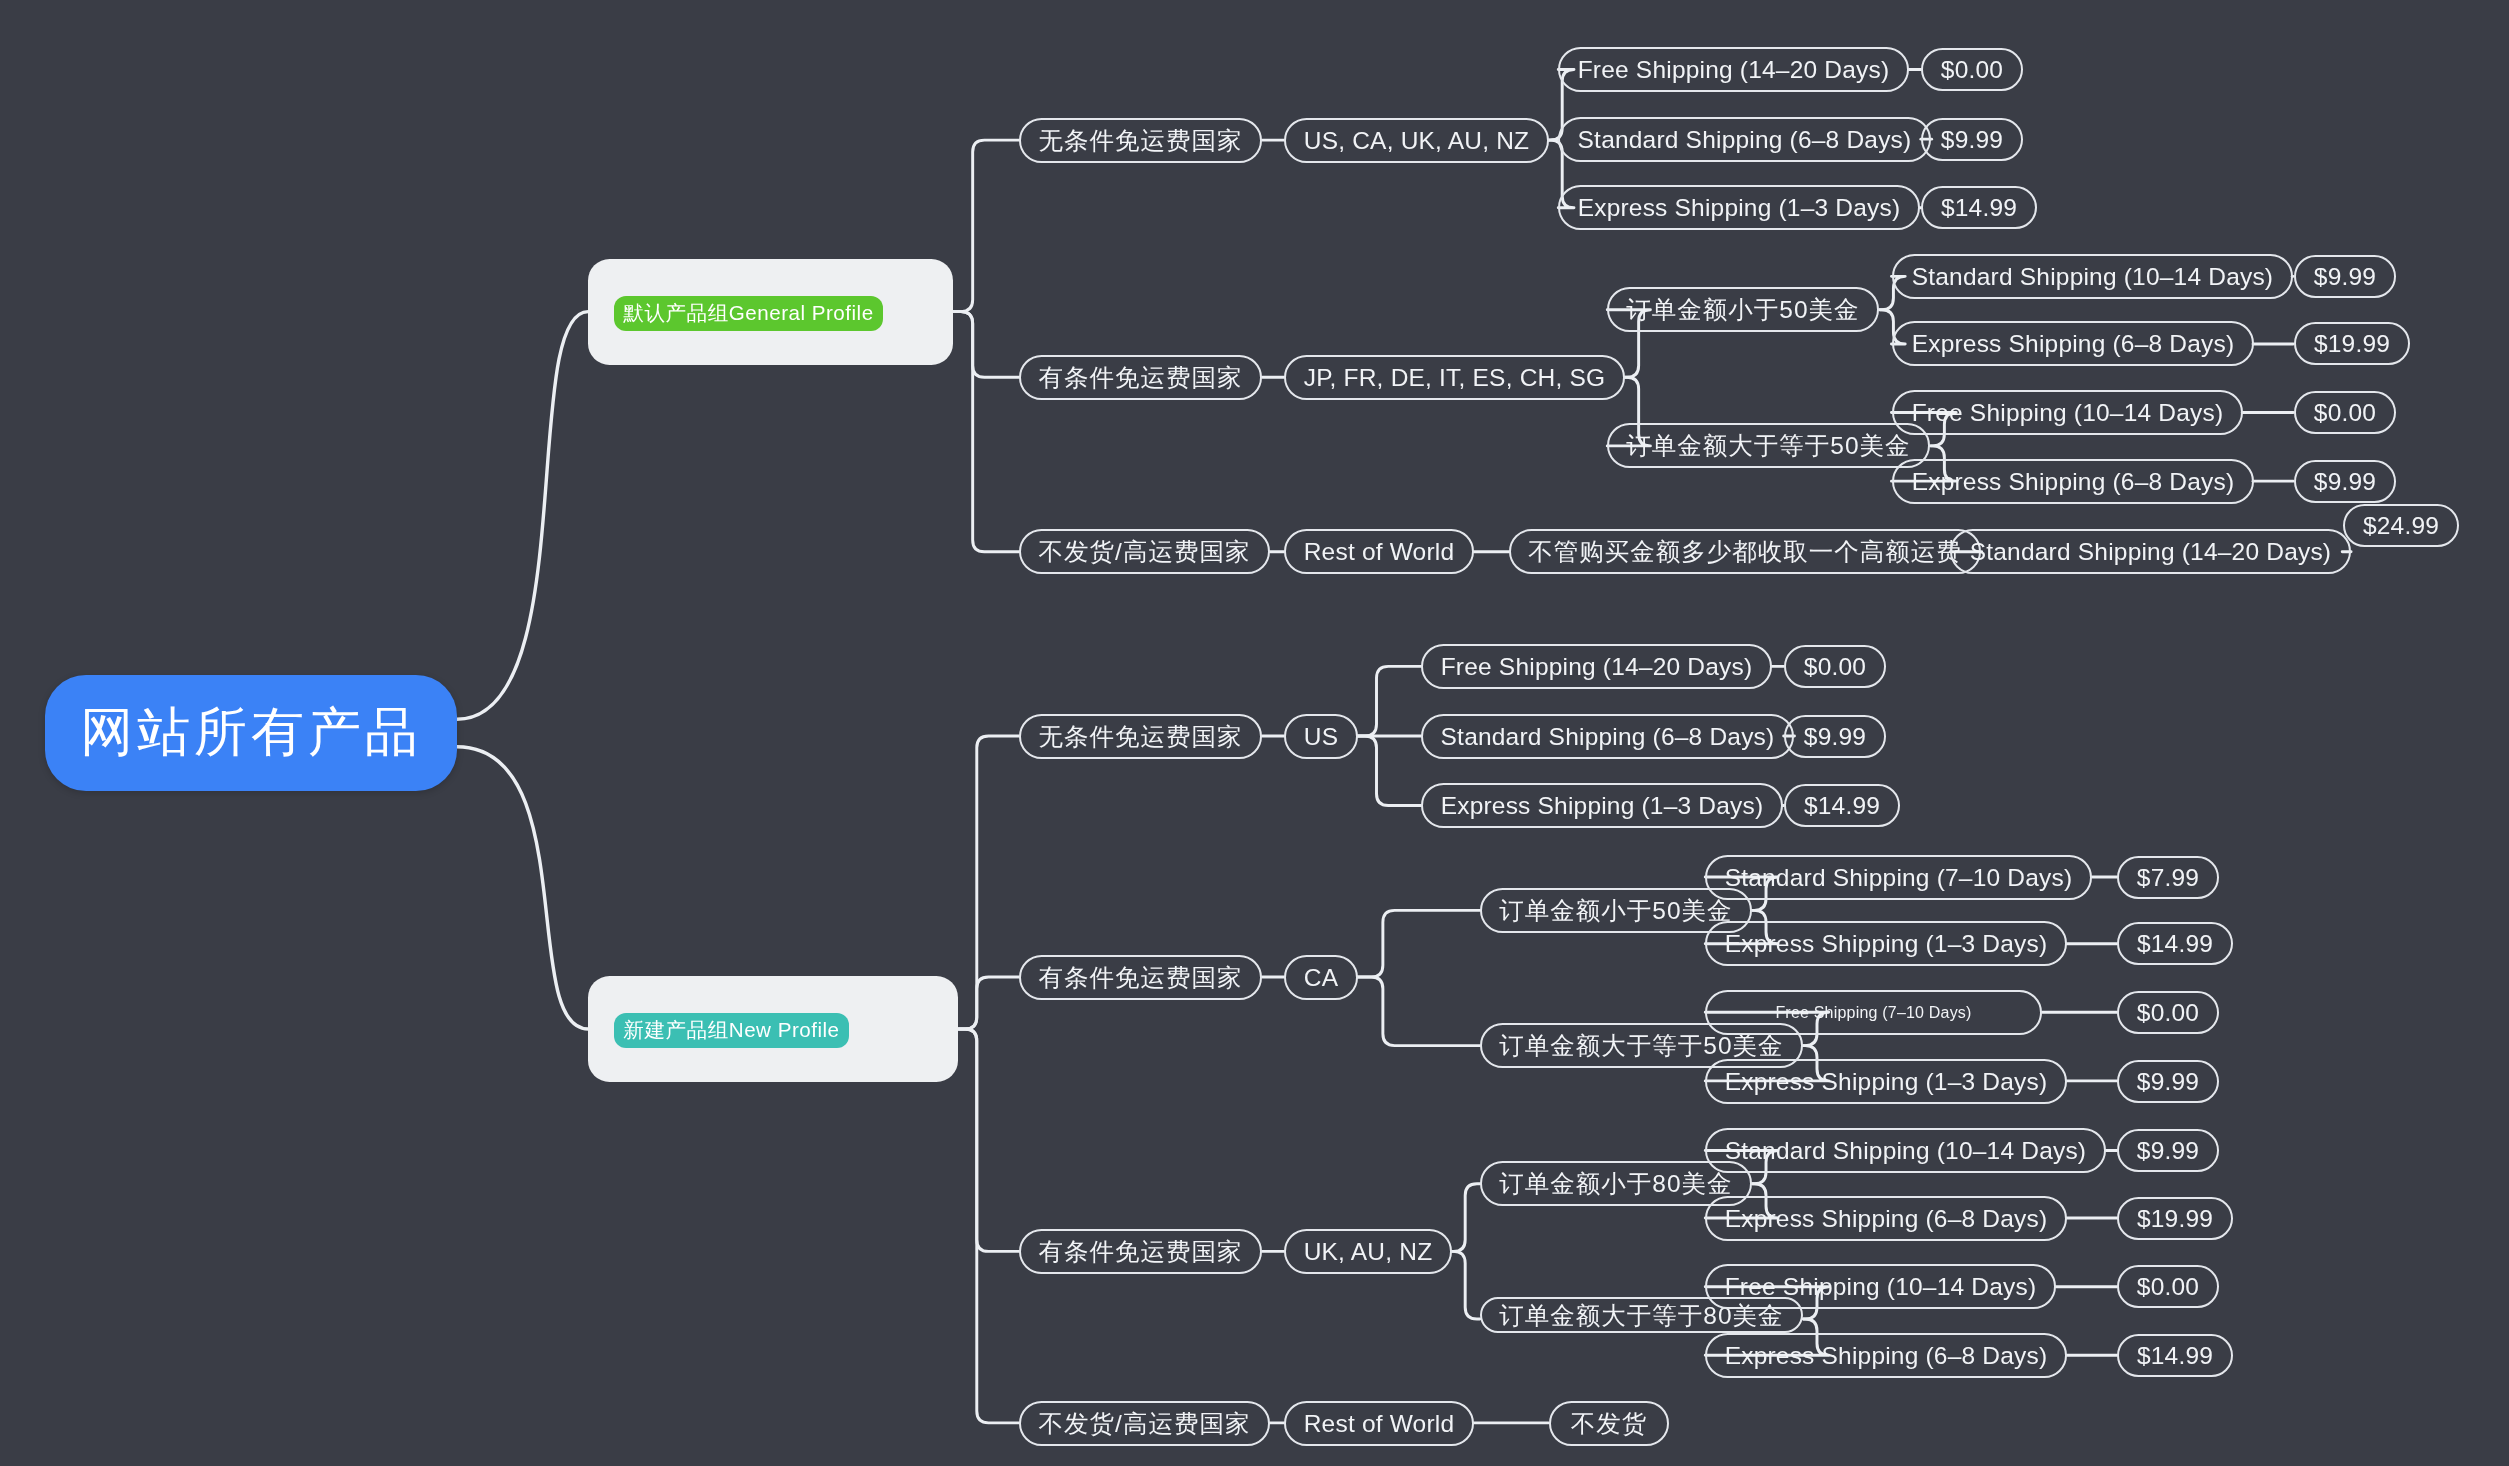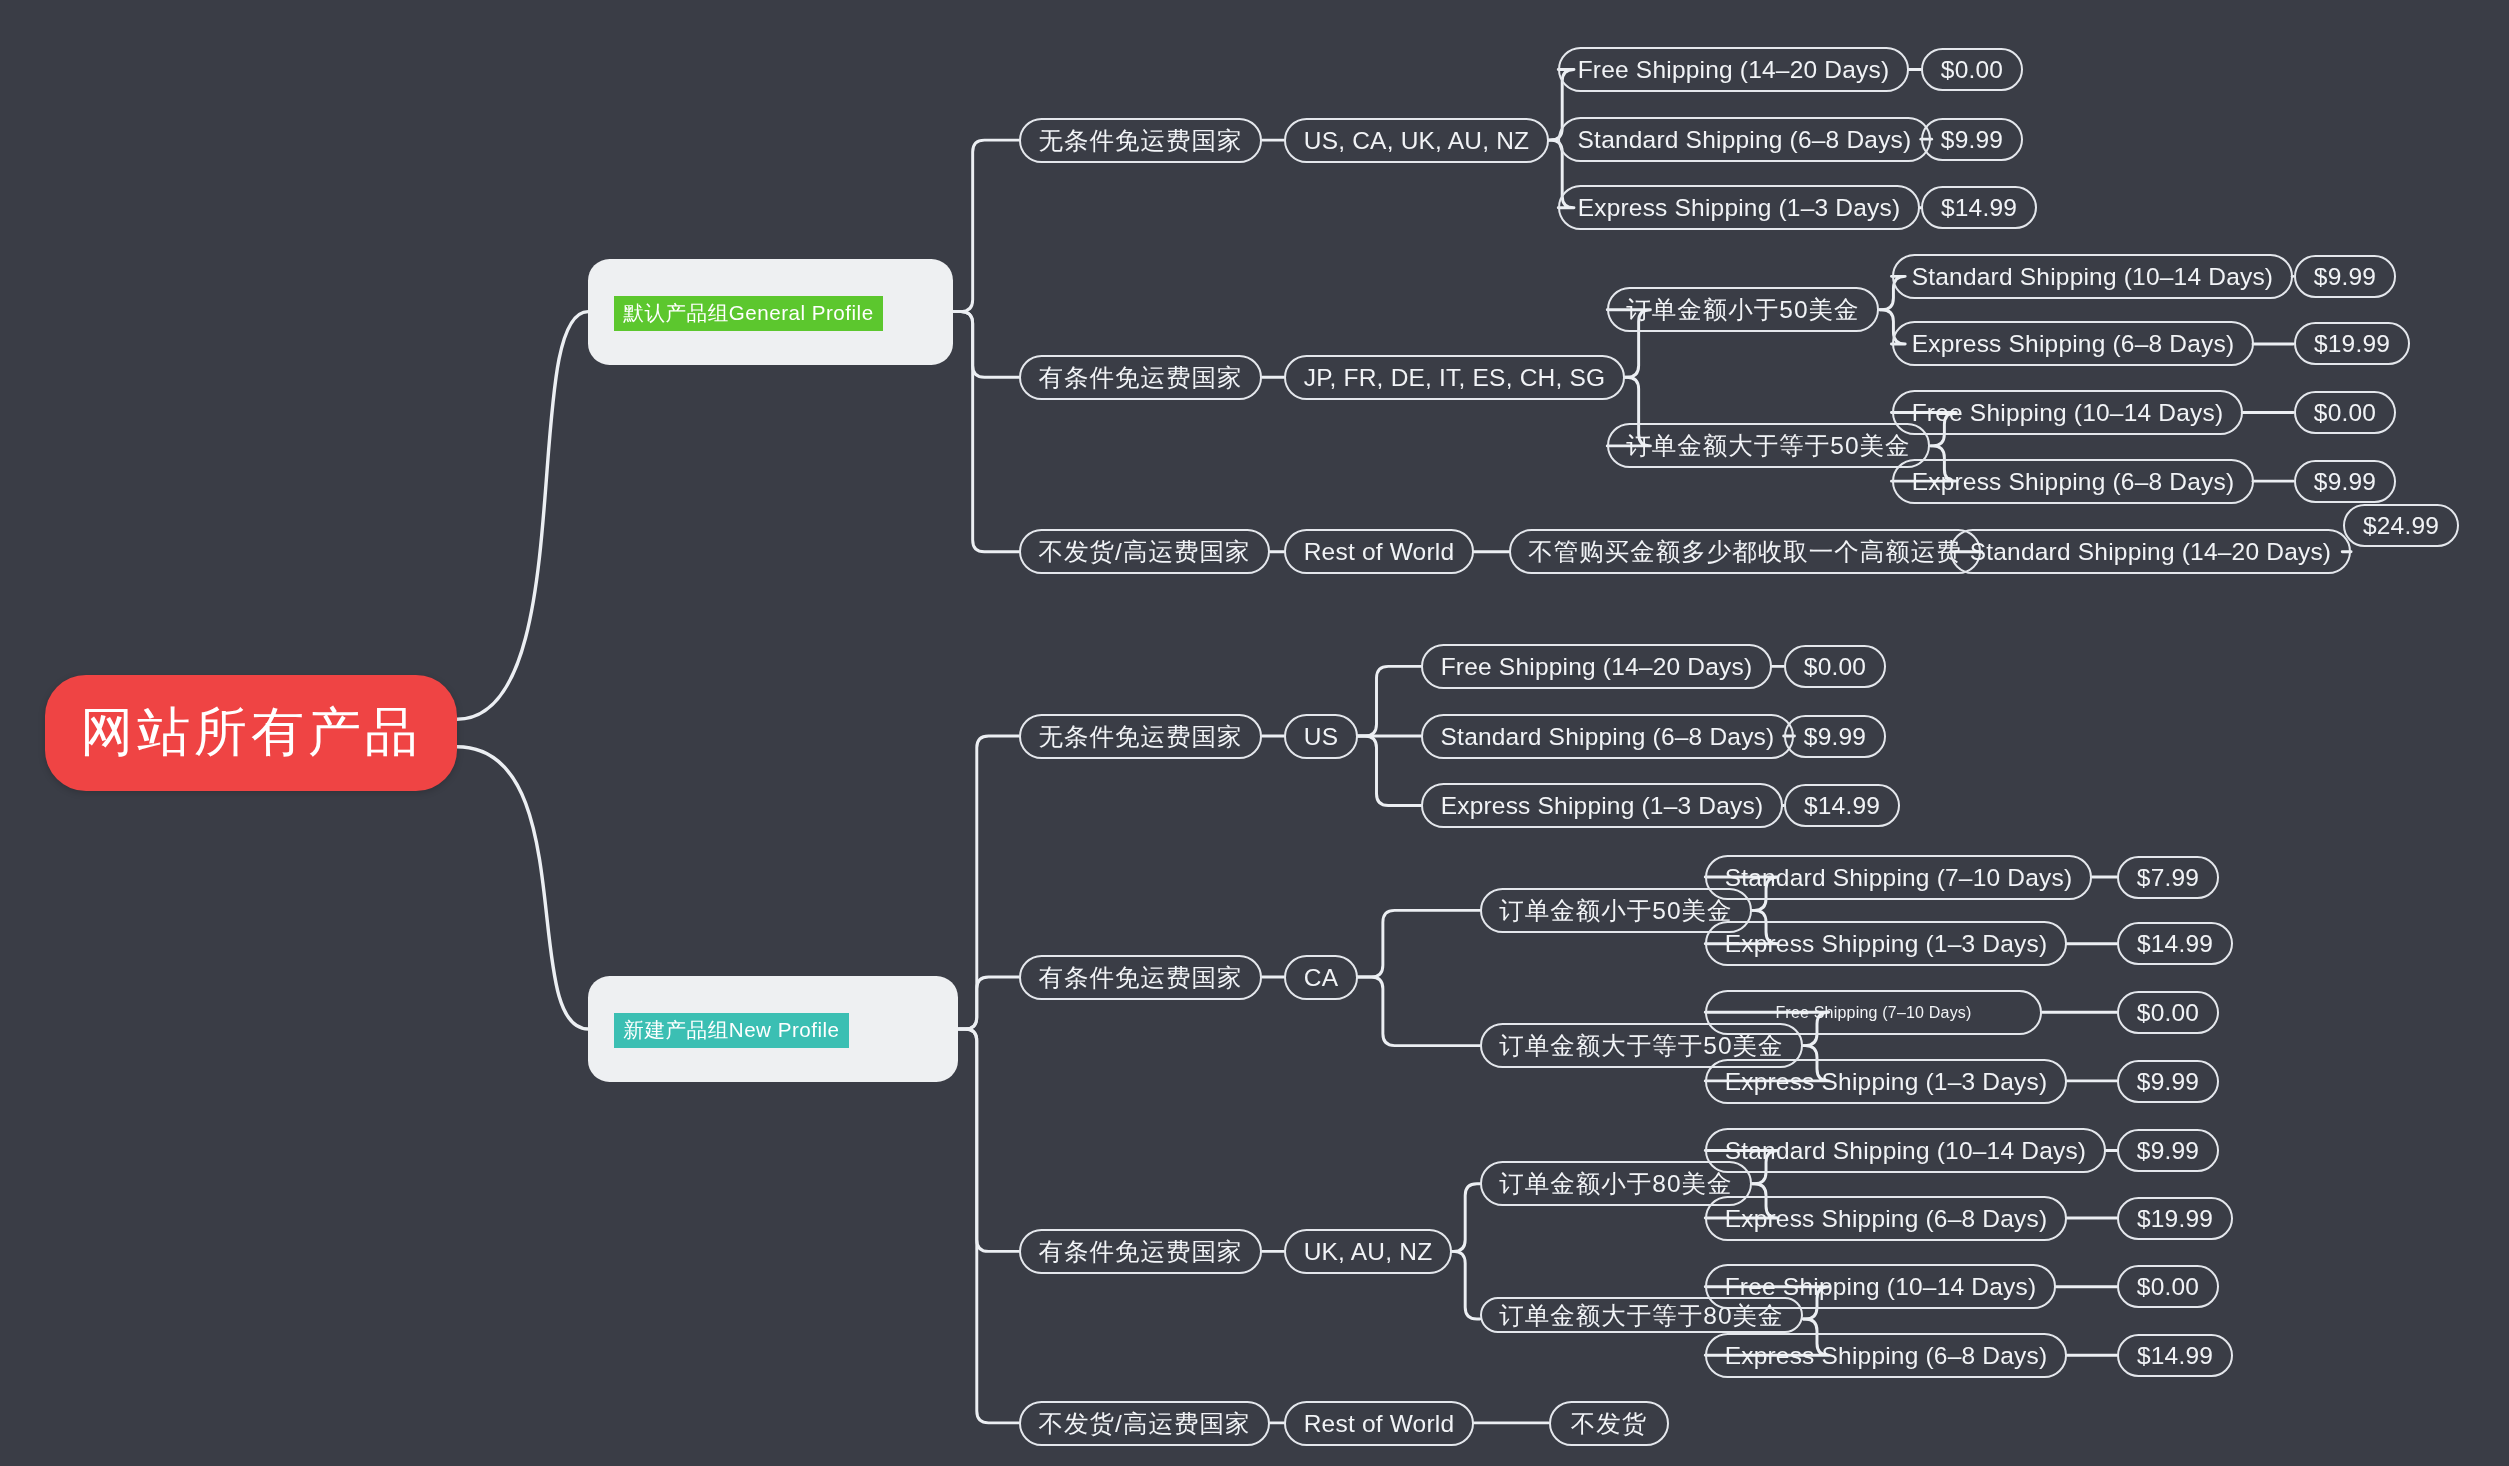--- a/index.html
+++ b/index.html
@@ -46,21 +46,21 @@
     color:#2f3238;
     padding:9.8px 25.5px;
     box-sizing:border-box;
   }
   .profile .ptitle{font-size:28px;letter-spacing:1px;color:#31343a;line-height:1.25;}
   .profile .pbadge{
     margin-top:3px;
     font-size:20.6px;
     color:#ffffff;
     padding:2.9px 9.8px 3.9px 9.8px;
-    border-radius:0;
+    border-radius:12px;
     letter-spacing:0.5px;
     align-self:flex-start;
   }
 </style>
 </head>
 <body>
 
 <div id="canvas">
   <svg class="links" id="links" viewBox="0 0 2560 1496" width="2509" height="1466">
       <path d="M 466 734 C 593.3 734 529.985 318 600 318" class="trunk"></path>
@@ -120,21 +120,21 @@
       <path d="M 1481 1277 L 1483 1277 Q 1495 1277 1495 1289 L 1495 1334 Q 1495 1346 1507 1346 L 1510 1346"></path>
       <path d="M 1840 1346 L 1842 1346 Q 1854 1346 1854 1334 L 1854 1325 Q 1854 1313 1866 1313 L 1740 1313"></path>
       <path d="M 2098 1313 L 2160 1313"></path>
       <path d="M 1840 1346 L 1842 1346 Q 1854 1346 1854 1358 L 1854 1371 Q 1854 1383 1866 1383 L 1740 1383"></path>
       <path d="M 2109 1383 L 2160 1383"></path>
       <path d="M 978 1050 L 984.6 1050 Q 996.6 1050 996.6 1062 L 996.6 1440 Q 996.6 1452 1008.6 1452 L 1040 1452"></path>
       <path d="M 1296 1452 L 1310 1452"></path>
       <path d="M 1504 1452 L 1580 1452"></path>
     </svg>
   <div id="nodes">
-      <div class="root" style="left: 45px; top: 675px; width: 412px; height: 116px; background: #ef4444; color: rgb(255, 255, 255);">网站所有产品</div>
+      <div class="root" style="left: 45px; top: 675px; width: 412px; height: 116px; background: #3b82f6; color: rgb(255, 255, 255);">网站所有产品</div>
       <div class="profile" style="left: 588px; top: 259px; width: 365px; height: 106px;">
         <div class="pbadge" style="background: rgb(92, 199, 46);">默认产品组General Profile</div>
       </div>
       <div class="profile" style="left: 588px; top: 976px; width: 370px; height: 106px;">
         <div class="pbadge" style="background: rgb(59, 191, 179);">新建产品组New Profile</div>
       </div>
       <div class="node cn" style="left: 1019px; top: 118px; width: 243px; height: 45px; font-size: 24.5px;">无条件免运费国家</div>
       <div class="node" style="left: 1284px; top: 118px; width: 265px; height: 45px; font-size: 24.5px;">US, CA, UK, AU, NZ</div>
       <div class="node" style="left: 1558px; top: 47px; width: 351px; height: 45px; font-size: 24.5px;">Free Shipping (14–20 Days)</div>
       <div class="node" style="left: 1921px; top: 48px; width: 102px; height: 43px; font-size: 24.5px;">$0.00</div>

